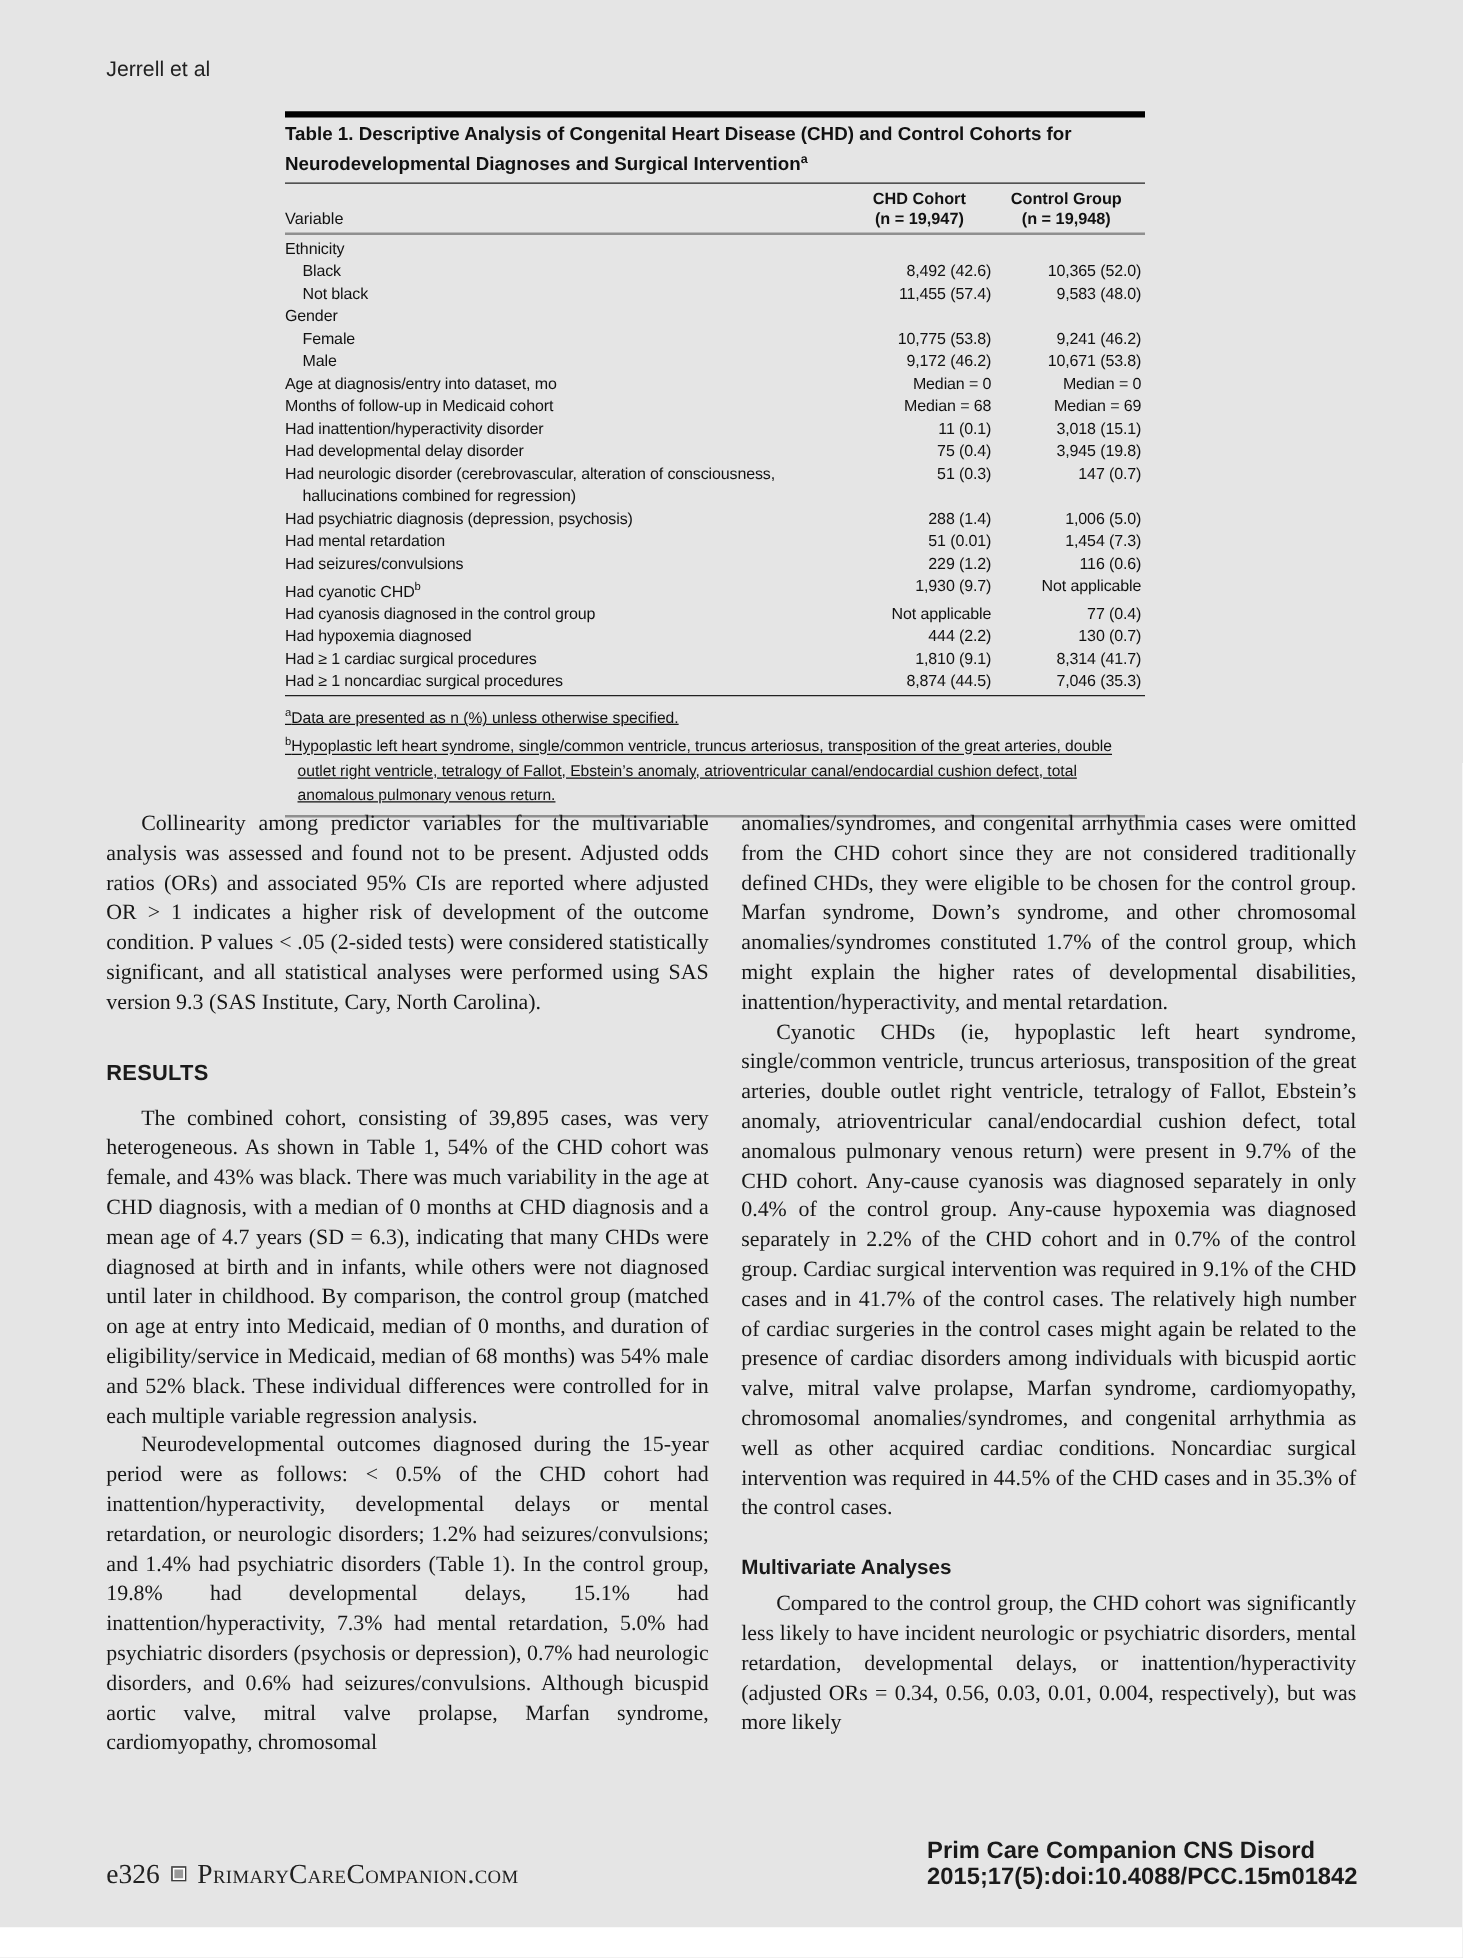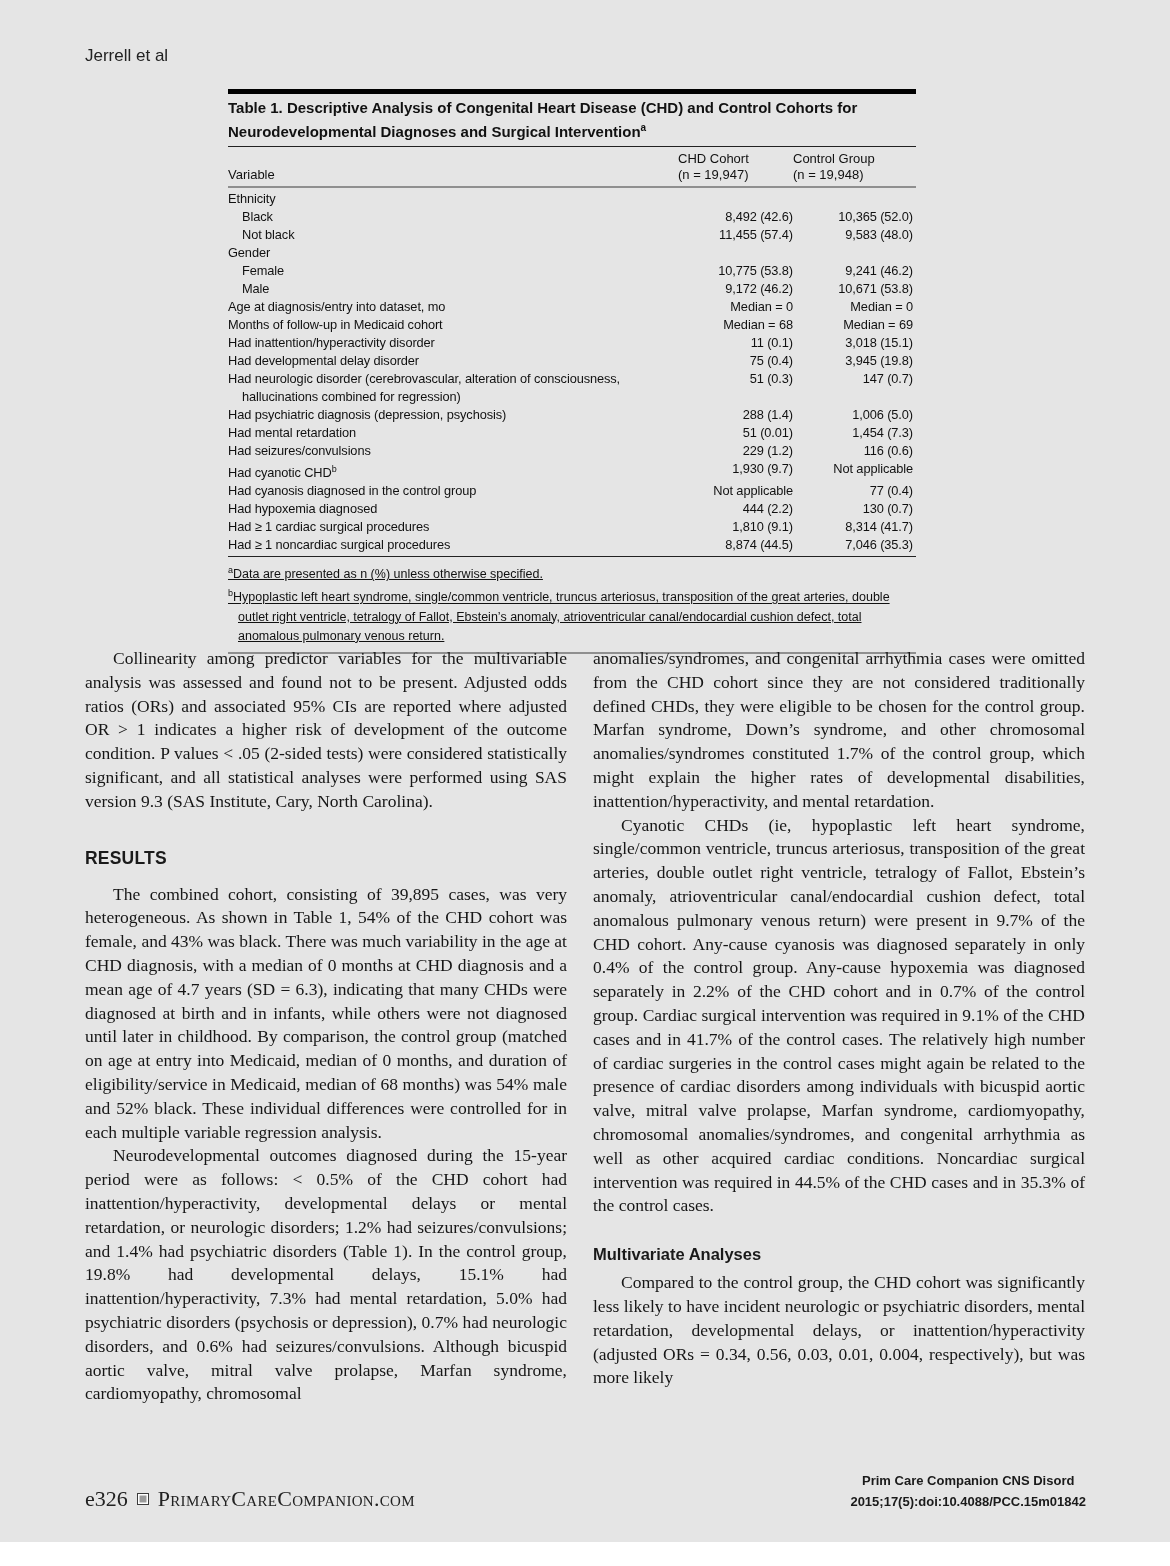--- a/index.html
+++ b/index.html
@@ -23,21 +23,21 @@
   .t-title {
     font-weight:bold; font-size:15px; line-height:20px;
     padding:4px 2px 4px 0; border-bottom:1.5px solid #222;
   }
   .t-title sup { font-size:10px; }
   .t-head {
     display:grid; grid-template-columns:1fr 115px 123px;
     align-items:end; padding:4px 0 3px; border-bottom:2.5px solid #8f8f8f;
     font-size:13px; line-height:16px;
   }
-  .th-num { text-align:left; }
+  .th-num { text-align:center;font-weight:bold; }
   .th-num.ctrl { padding-right:3px; }
   .t-body { padding:2px 0 2px; border-bottom:1.5px solid #222; }
   .trow {
     display:grid; grid-template-columns:1fr 115px 123px;
     font-size:12.8px; line-height:18px; letter-spacing:-0.1px; align-items:start;
   }
   .tl { padding-right:6px; }
   .tl.ind { padding-left:14px; }
   .tl sup { font-size:9px; }
   .cont { padding-left:14px; }
@@ -79,22 +79,22 @@
     font-family:"Liberation Serif", serif; font-size:22px; color:#222;
     display:flex; align-items:center; gap:9px;
   }
   .f-site { font-variant:small-caps; letter-spacing:0.3px; }
   .sq-icon {
     display:inline-block; width:10px; height:10px;
     background:#9a9a9a; border:1.5px solid #3c3c3c;
     box-shadow:inset 0 0 0 1.5px #ffffff;
   }
   .f-right {
-    text-align:center; font-family:"Liberation Sans", sans-serif;
-    font-size:13px; line-height:21px; font-weight:600; color:#1a1a1a;
+    text-align:left; font-family:"Liberation Sans", sans-serif;
+    font-size:19px; line-height:21px; font-weight:600; color:#1a1a1a;
   }
 </style>
 </head>
 <body>
 
 <div class="page">
 
   <div class="running-head">Jerrell et al</div>
 
   <div class="table-wrap">

